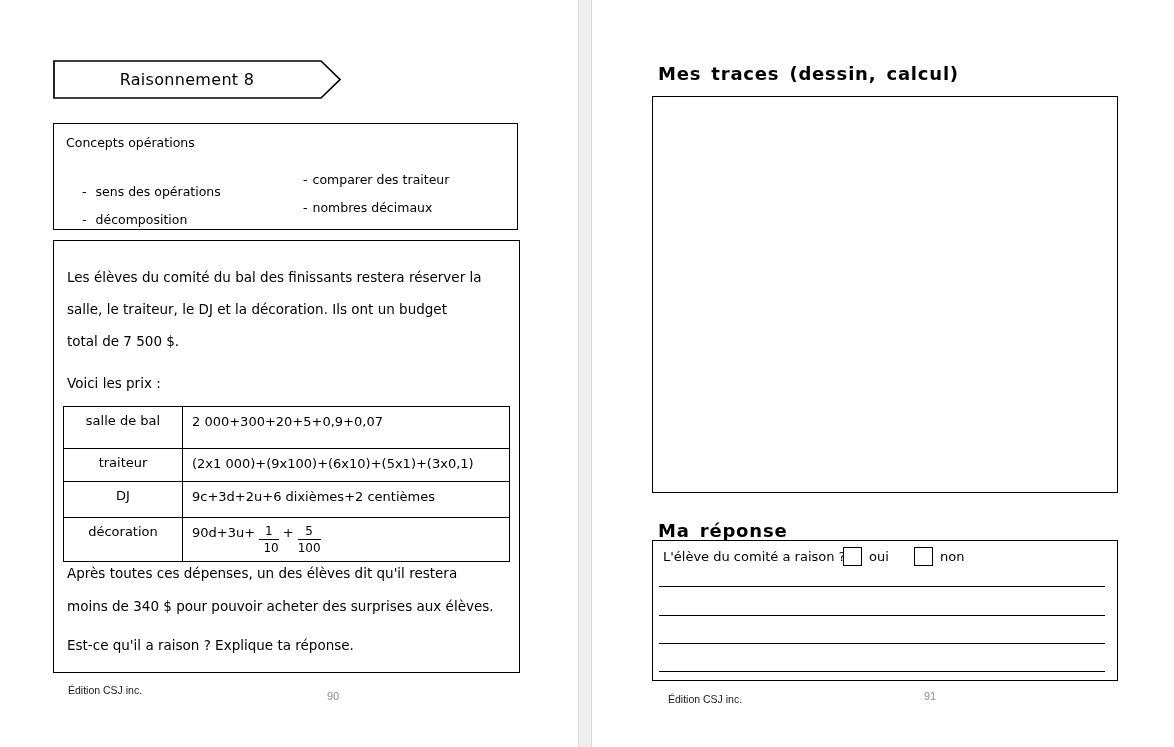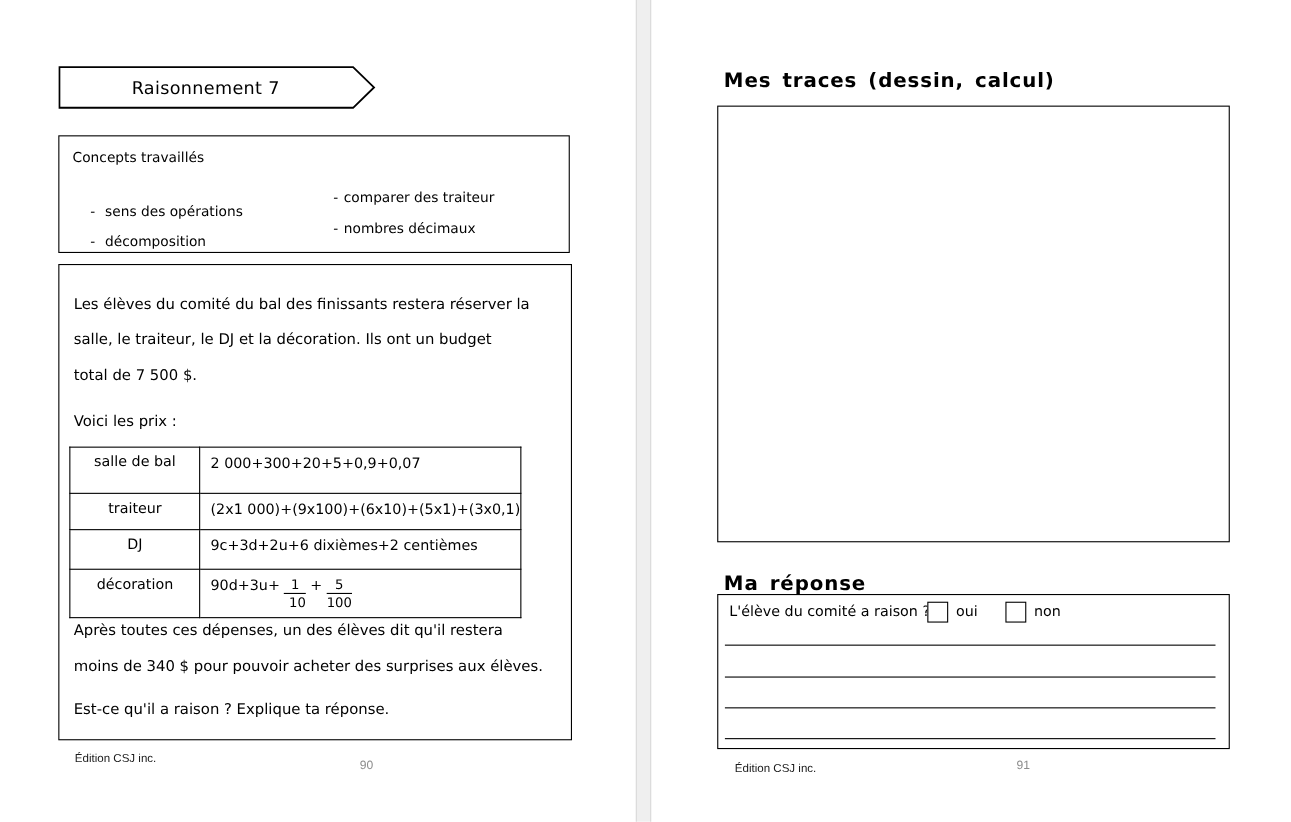--- a/index.html
+++ b/index.html
@@ -23,21 +23,21 @@
   .concepts-col { position:absolute; top:46px; font-size:12.5px; }
   .concepts-col.c1 { left:28px;margin-top:12px; }
   .concepts-col.c2 { left:249px; }
   .concept-item { height:28px; line-height:20px; white-space:nowrap; }
   .concept-item .dash { display:inline-block; margin-right:9px; }
   .concepts-col.c2 .concept-item .dash { margin-right:5px; }
 
   .problem-box { left:53px; top:240px; width:467px; height:433px; border:1.5px solid #000; }
   .p-line { position:absolute; left:13px; font-size:13.5px; white-space:nowrap; }
 
-  table.price-table { position:absolute; left:9px; top:165px; width:411px;
+  table.price-table { position:absolute; left:9px; top:165px; width:447px;
                       border-collapse:collapse; }
   table.price-table td { border:1.5px solid #000; font-size:13px; vertical-align:top;
                          padding-top:6px; }
   td.item-cell { width:119px; text-align:center; }
   td.expr-cell { padding-left:9px; white-space:nowrap; line-height:17px; }
   tr.r1 td { height:42px; } tr.r2 td { height:33px; } tr.r3 td { height:36px; } tr.r4 td { height:44px; }
 
   .frac { display:inline-block; vertical-align:top; text-align:center;
           font-size:12px; line-height:15px; margin:0 4px; }
   .frac .num { display:block; border-bottom:1.4px solid #000; padding:0 6px; }
@@ -57,25 +57,25 @@
 </style>
 </head>
 <body>
 
 <div class="page-divider"></div>
 
 <div class="abs banner">
   <svg width="289" height="39" viewBox="0 0 289 39">
     <polygon points="1,1 268,1 287,19.5 268,38 1,38" fill="#ffffff" stroke="#000000" stroke-width="1.7"></polygon>
   </svg>
-  <div class="banner-label">Raisonnement 7</div>
+  <div class="banner-label">Raisonnement 8</div>
 </div>
 
 <div class="abs concepts-box">
-  <div class="concepts-title">Concepts travaillés</div>
+  <div class="concepts-title">Concepts opérations</div>
   <div class="concepts-col c1">
     <div class="concept-item"><span class="dash">-</span><span>sens des opérations</span></div>
     <div class="concept-item"><span class="dash">-</span><span>décomposition</span></div>
   </div>
   <div class="concepts-col c2">
     <div class="concept-item"><span class="dash">-</span><span>comparer des traiteur</span></div>
     <div class="concept-item"><span class="dash">-</span><span>nombres décimaux</span></div>
   </div>
 </div>
 

